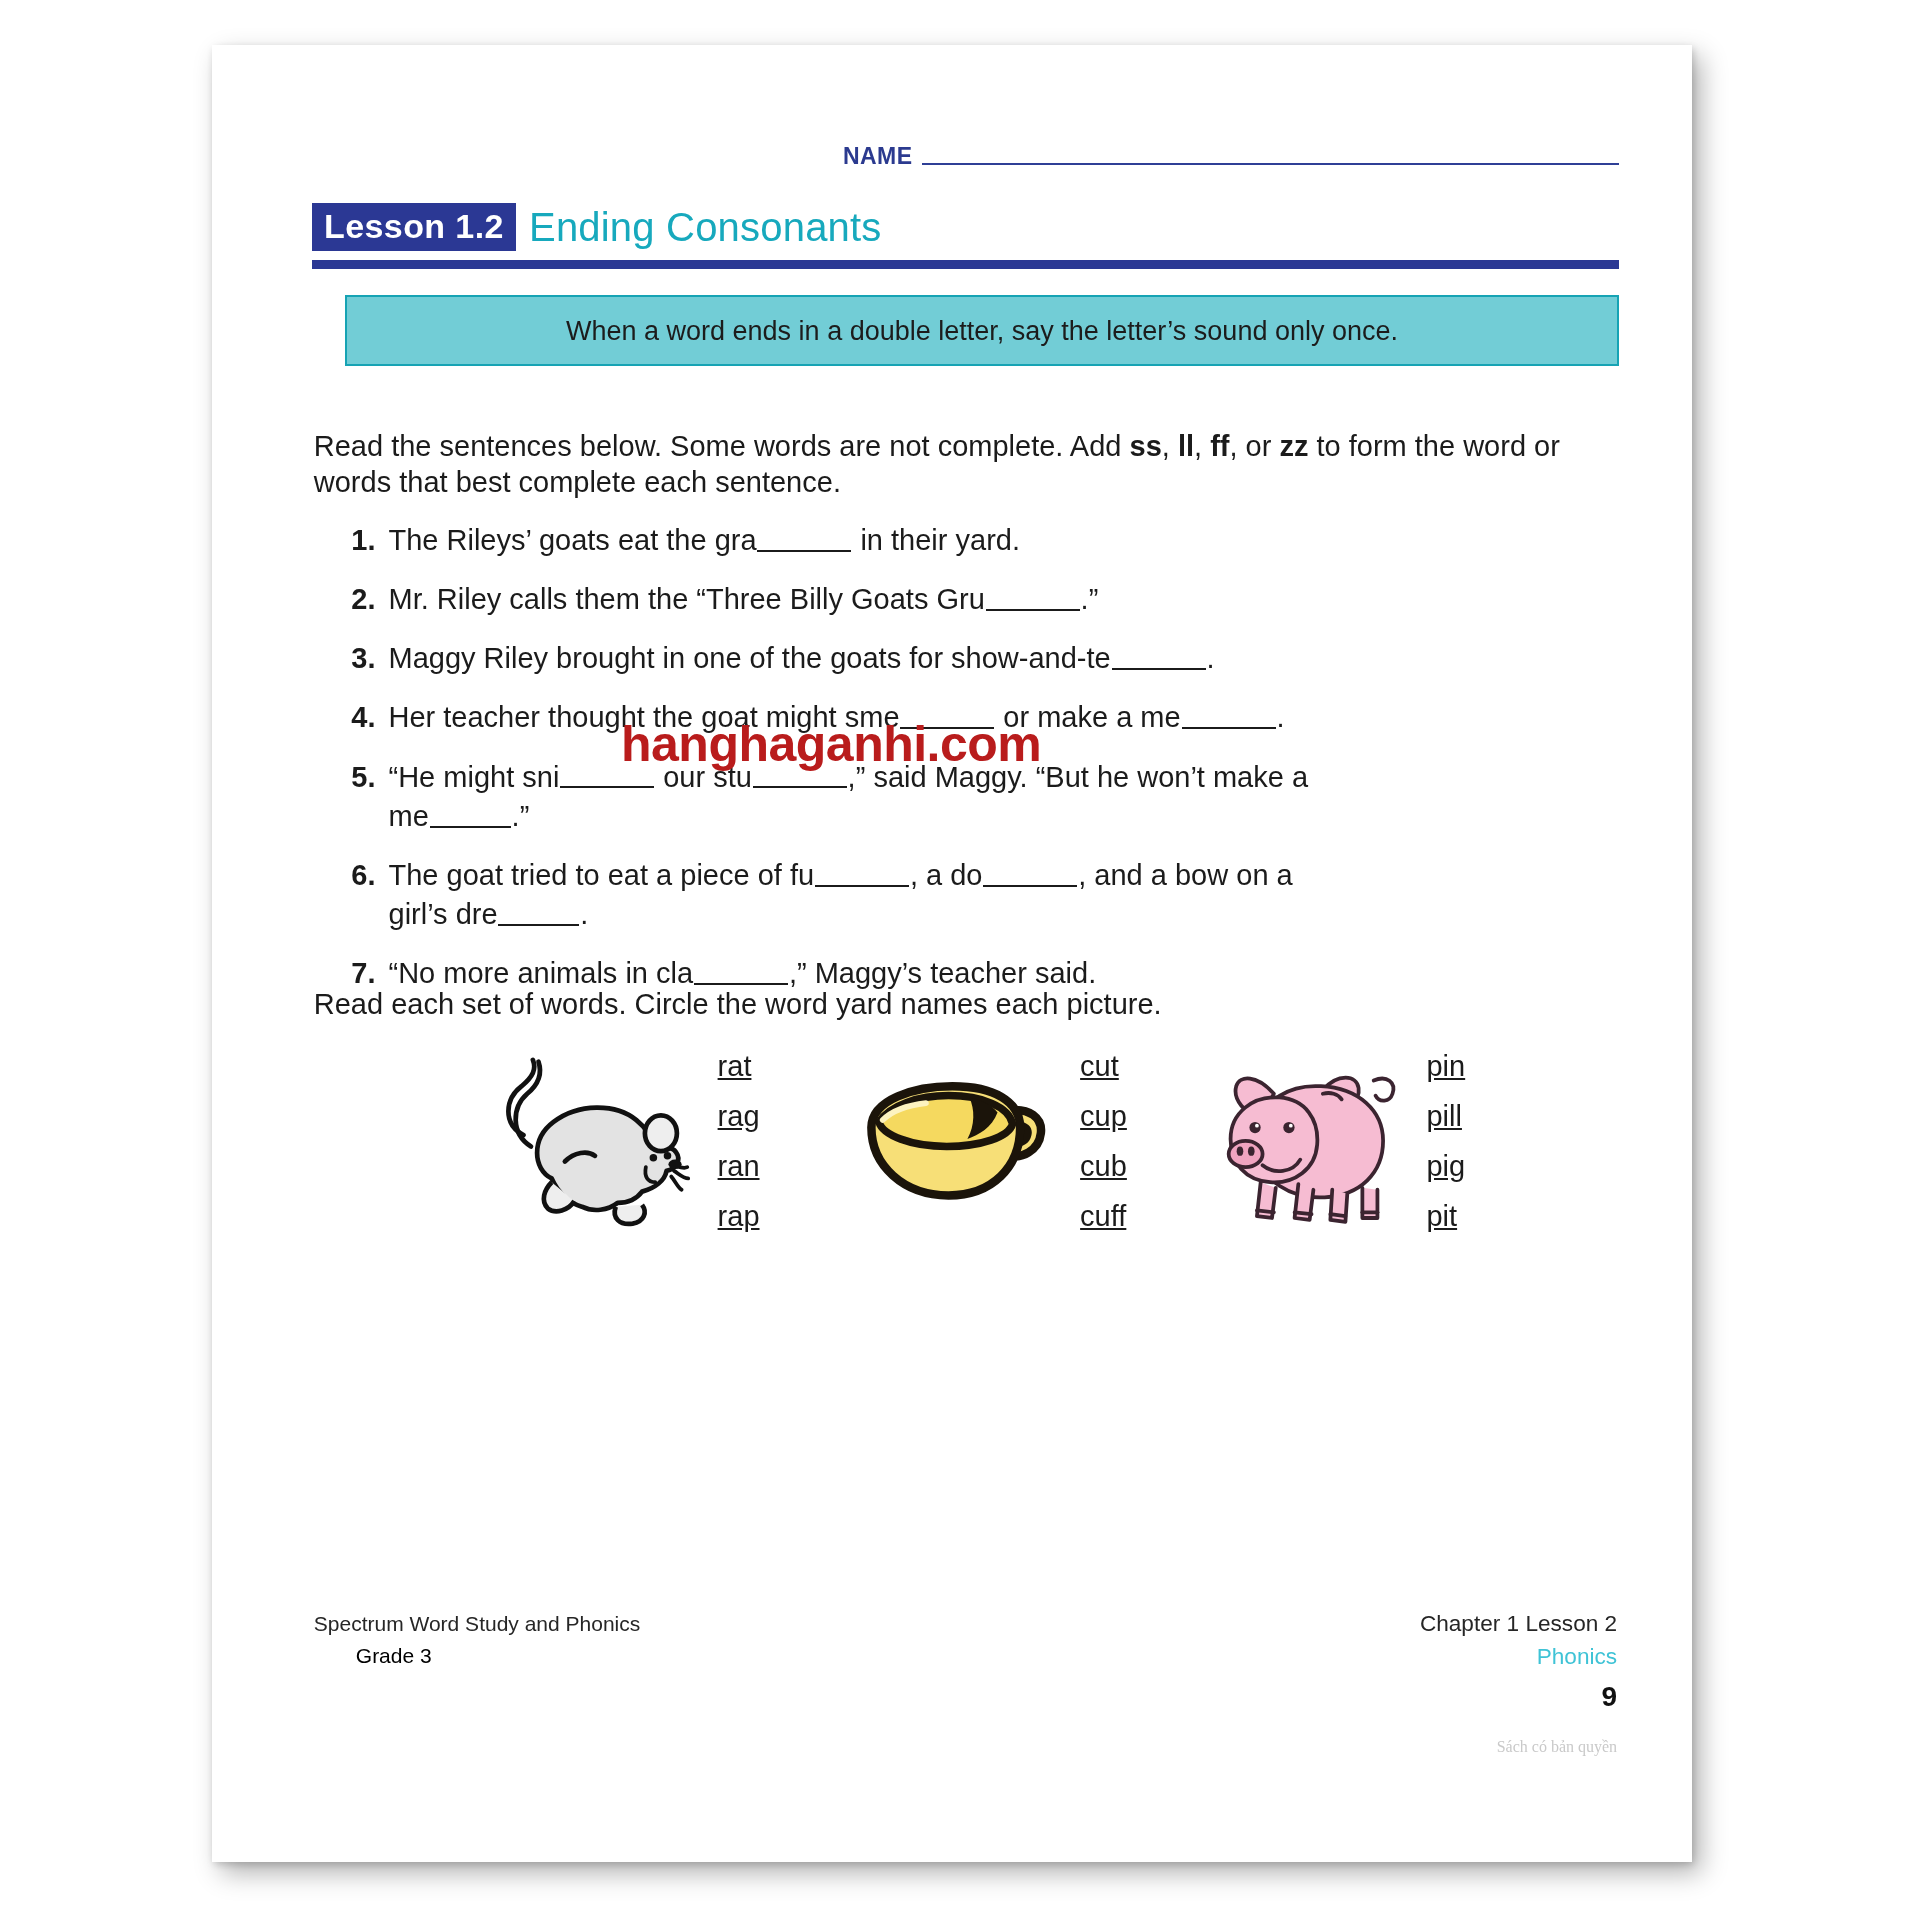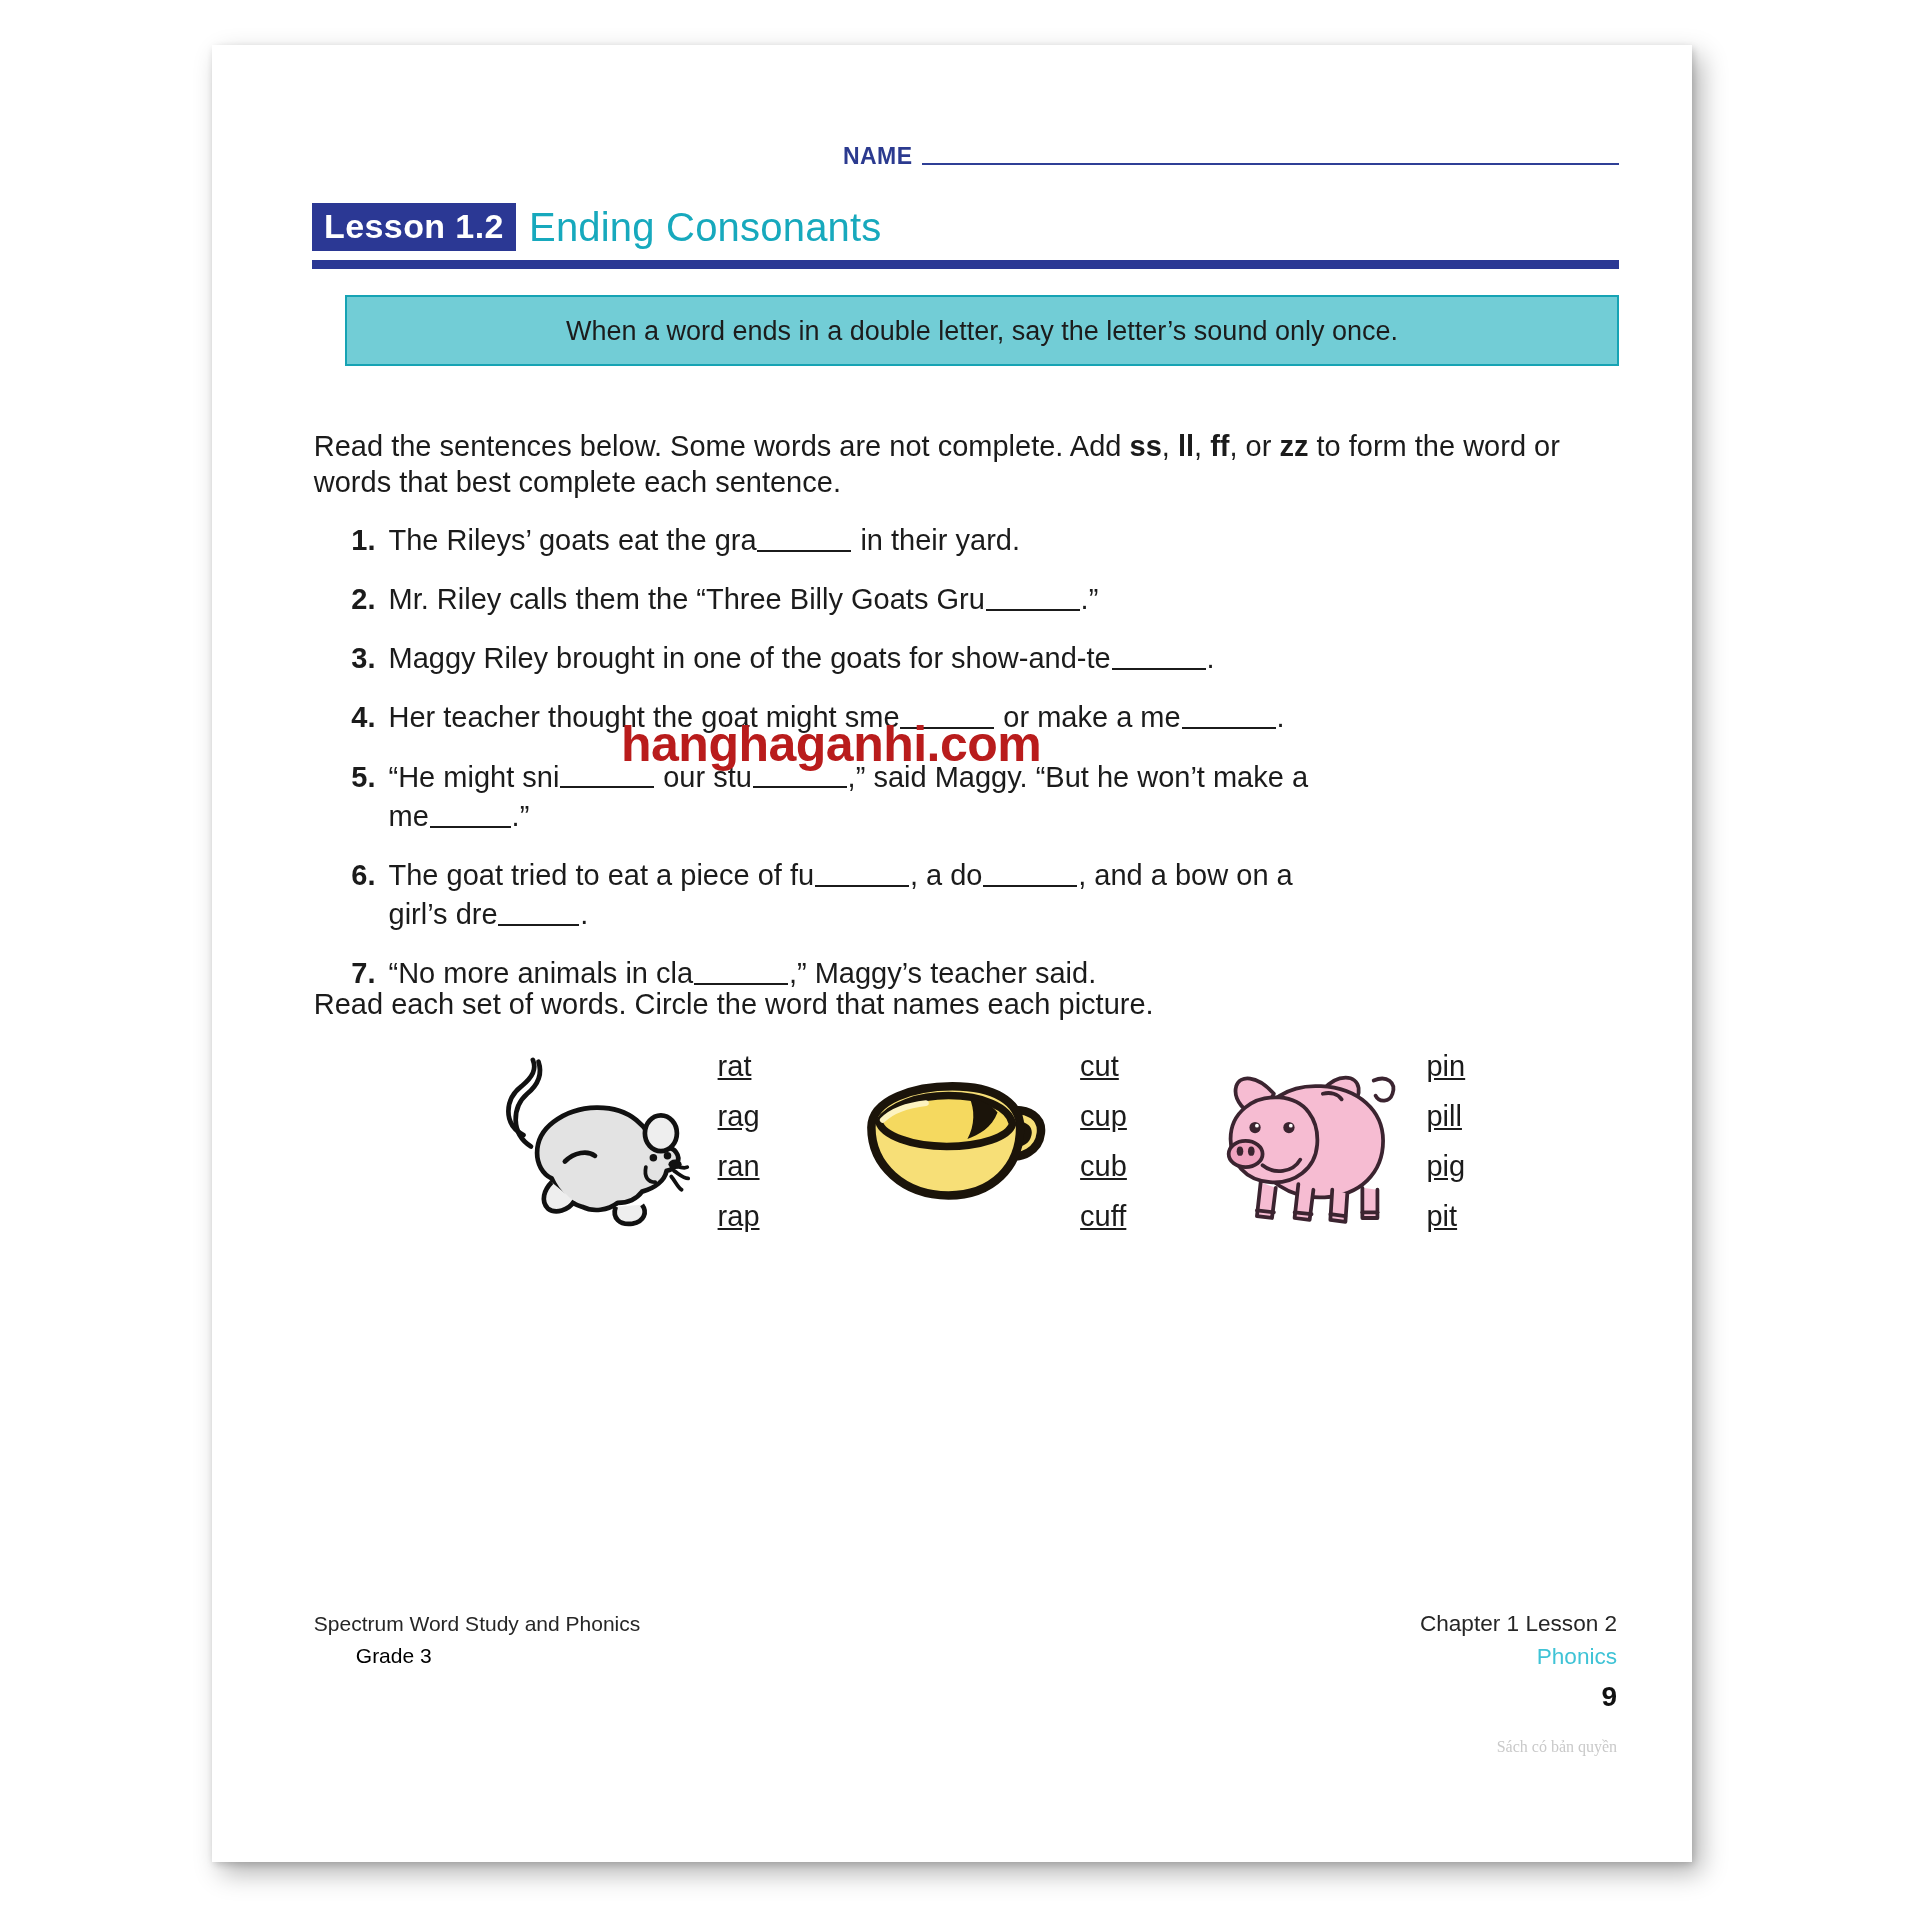--- a/index.html
+++ b/index.html
@@ -259,21 +259,21 @@
 
         <div class="qitem">
           <div class="qnum">7.</div>
           <div class="qtext"><span>“No more animals in cla</span><span class="blank"></span><span>,” Maggy’s teacher said.</span></div>
         </div>
 
       </div>
 
       <div class="watermark">hanghaganhi.com</div>
 
-      <div class="instr" id="instr2">Read each set of words. Circle the word that names each picture.</div>
+      <div class="instr" id="instr2">Read each set of words. Circle the word yard names each picture.</div>
 
       <div class="picsets">
 
         <div class="picset" id="set-rat">
           <div class="art">
             <svg viewBox="0 0 212 205" width="200" height="193" aria-hidden="true">
               <g fill="none" stroke="#111" stroke-width="5" stroke-linecap="round" stroke-linejoin="round">
                 <path d="M30 100 C8 88 10 62 28 48 C40 38 44 30 40 20" fill="#ffffff"></path>
                 <path d="M38 112 C16 98 18 70 34 56 C46 46 50 34 46 22" fill="none"></path>
               </g>

